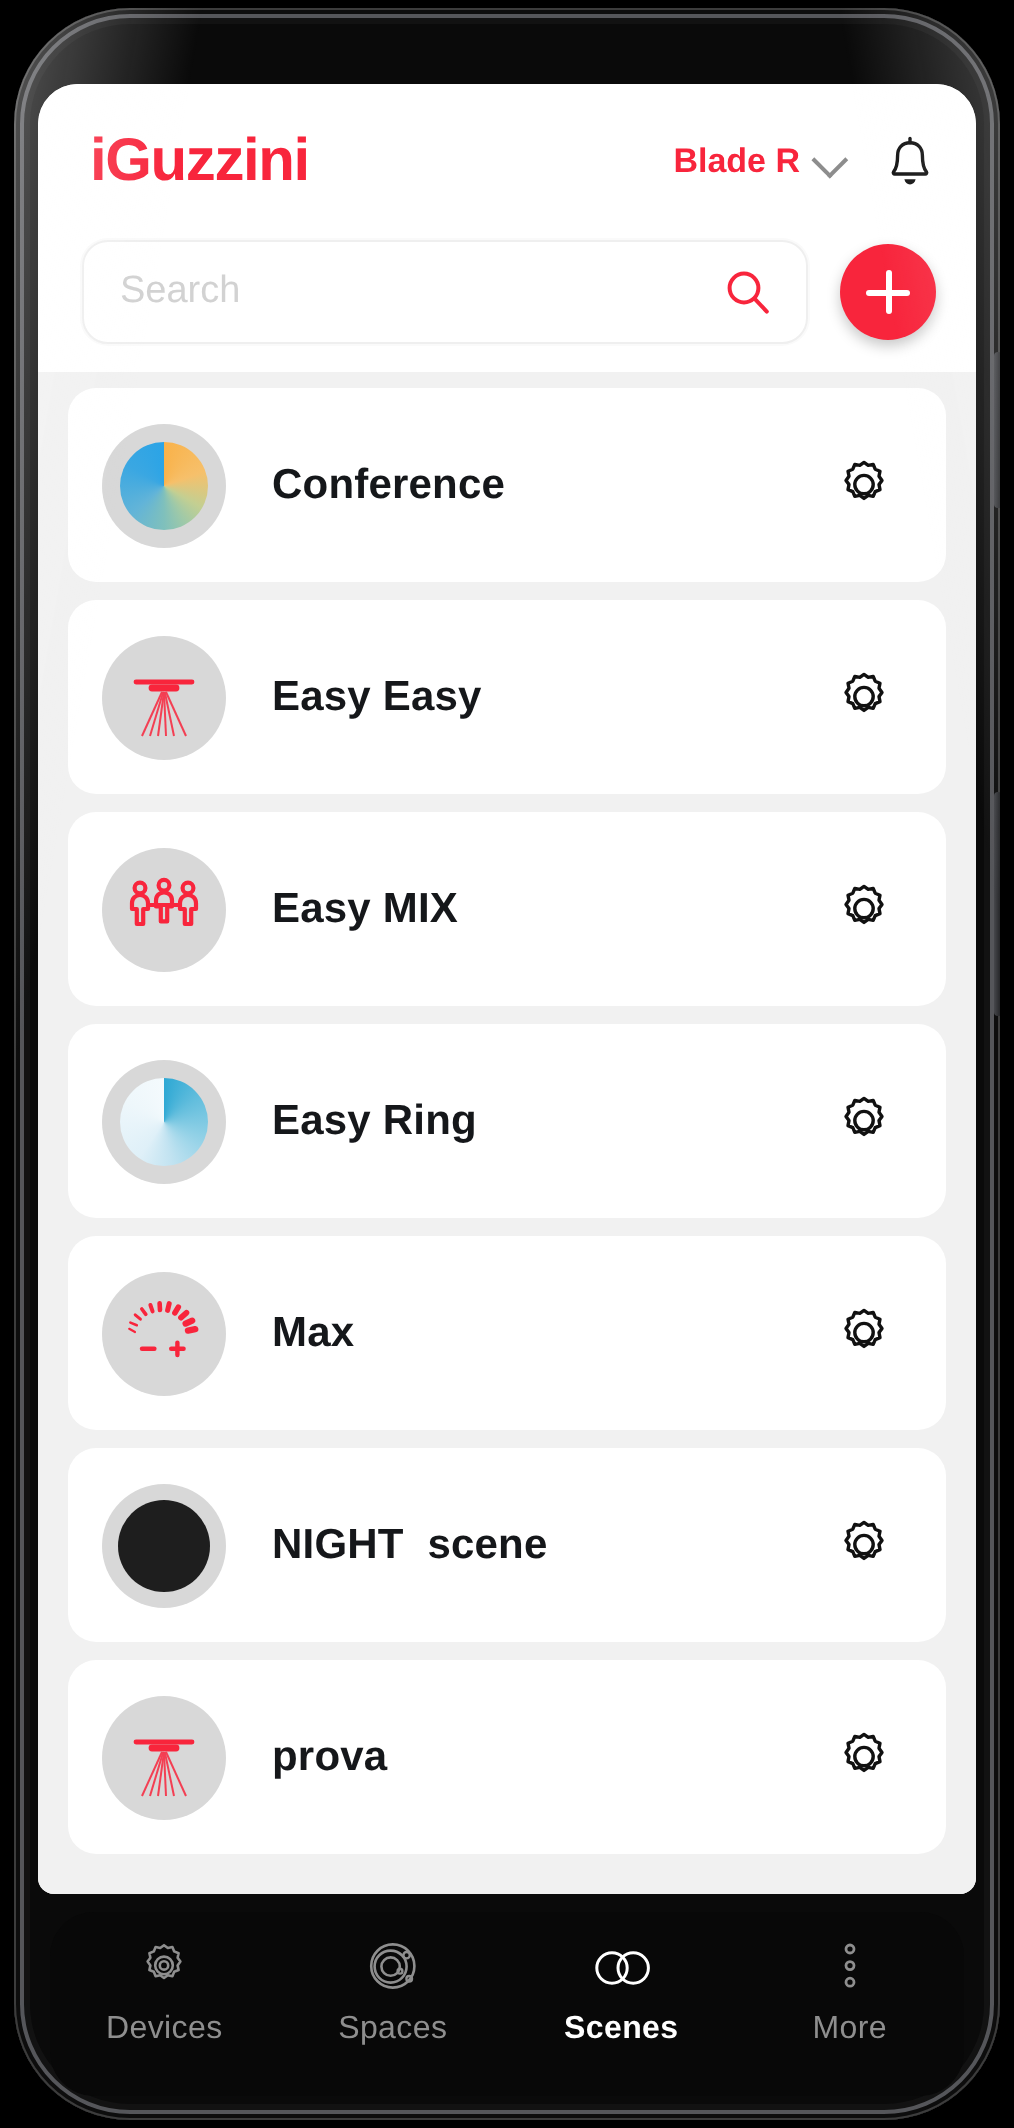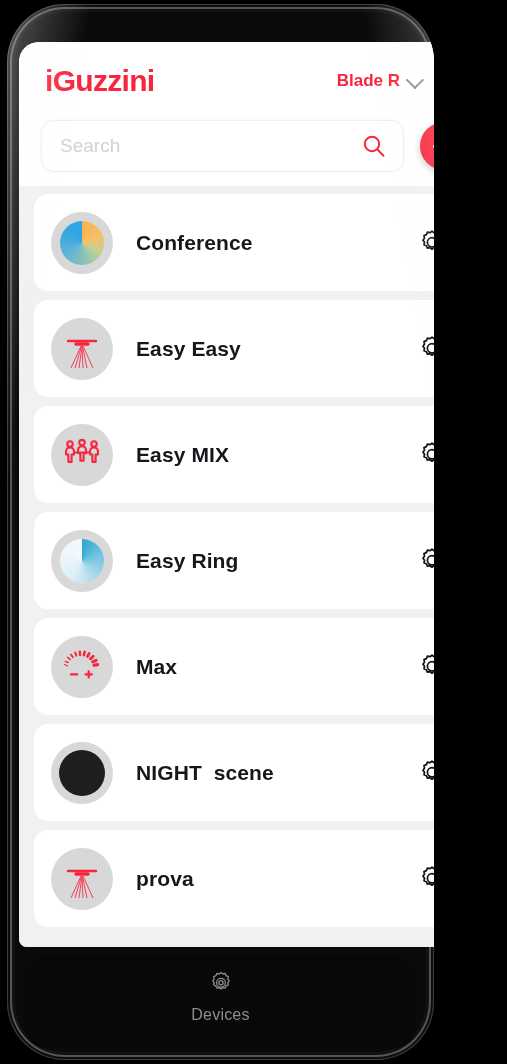--- a/index.html
+++ b/index.html
@@ -9,21 +9,21 @@
     height: 1064px;
     background: #000000;
     font-family: "Liberation Sans", sans-serif;
     overflow: hidden;
   }
 
   
   #phone-frame {
     position: absolute;
     left: 7px; top: 4px;
-    width: 427px; height: 1056px;
+    width: 493px; height: 1056px;
     border-radius: 58px;
     background: #0a0a0a;
     box-shadow:
       inset 0 0 0 1px #3c3c3c,
       inset 0 0 0 3px #0d0d0d,
       inset 0 0 0 5px #55565a,
       inset 0 0 0 8px #121212,
       0 0 2px 1px #000;
     overflow: hidden;
   }
@@ -442,18 +442,52 @@
         <svg width="30" height="30" viewBox="0 0 30 30">
           <path d="M15 3.6l1.9 1.4 2.3-.5.9 2.2 2.2.9-.5 2.3 1.4 1.9-1.4 1.9.5 2.3-2.2.9-.9 2.2-2.3-.5-1.9 1.4-1.9-1.4-2.3.5-.9-2.2-2.2-.9.5-2.3-1.4-1.9 1.4-1.9-.5-2.3 2.2-.9.9-2.2 2.3.5z" fill="none" stroke="#8e8e8e" stroke-width="1.3" stroke-linejoin="round"></path>
           <circle cx="15" cy="13.7" r="4.4" fill="none" stroke="#8e8e8e" stroke-width="1.3"></circle>
           <circle cx="15" cy="13.7" r="2.1" fill="none" stroke="#8e8e8e" stroke-width="1.3"></circle>
         </svg>
       </span>
       <span class="nav-label">Devices</span>
     </div>
 
 
-
-
+    <div class="nav-item">
+      <span class="nav-icon">
+        <svg width="30" height="30" viewBox="0 0 30 30">
+          <g fill="none" stroke="#8e8e8e" stroke-width="1.3">
+            <circle cx="14.3" cy="14.3" r="4.6"></circle>
+            <circle cx="14.3" cy="14.3" r="8"></circle>
+            <circle cx="15.4" cy="14" r="10.8"></circle>
+          </g>
+          <circle cx="22.3" cy="8.6" r="1.6" fill="none" stroke="#8e8e8e" stroke-width="1.2"></circle>
+          <circle cx="23.6" cy="20.4" r="1.4" fill="none" stroke="#8e8e8e" stroke-width="1.2"></circle>
+          <circle cx="19" cy="16.6" r="1.2" fill="none" stroke="#8e8e8e" stroke-width="1.2"></circle>
+        </svg>
+      </span>
+      <span class="nav-label">Spaces</span>
+    </div>
+
+    <div class="nav-item active">
+      <span class="nav-icon">
+        <svg width="34" height="26" viewBox="0 0 34 26">
+          <circle cx="12" cy="13" r="7.6" fill="none" stroke="#ffffff" stroke-width="1.5"></circle>
+          <circle cx="22.6" cy="13" r="7.6" fill="none" stroke="#ffffff" stroke-width="1.5"></circle>
+        </svg>
+      </span>
+      <span class="nav-label">Scenes</span>
+    </div>
+
+    <div class="nav-item">
+      <span class="nav-icon">
+        <svg width="14" height="30" viewBox="0 0 14 30">
+          <circle cx="7" cy="5.5" r="2" fill="none" stroke="#8e8e8e" stroke-width="1.4"></circle>
+          <circle cx="7" cy="13.8" r="2" fill="none" stroke="#8e8e8e" stroke-width="1.4"></circle>
+          <circle cx="7" cy="22.1" r="2" fill="none" stroke="#8e8e8e" stroke-width="1.4"></circle>
+        </svg>
+      </span>
+      <span class="nav-label">More</span>
+    </div>
   </div>
 
   <div id="frame-sheen"></div>
 </div>
 
 </body></html>

